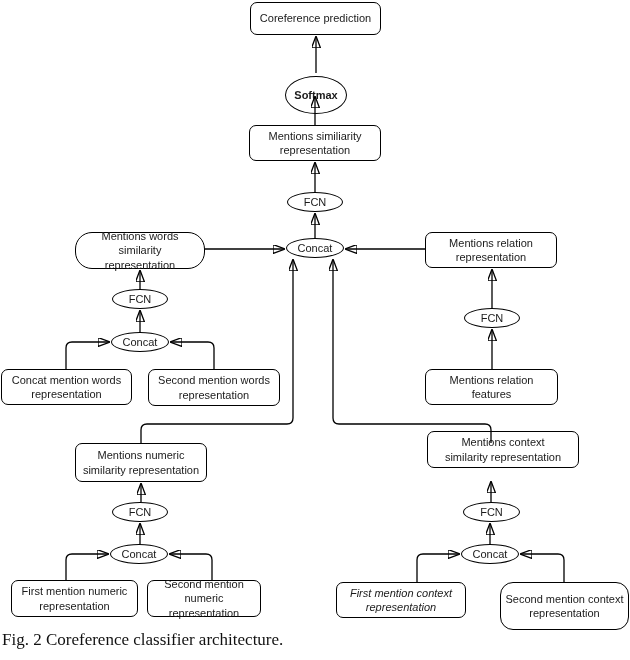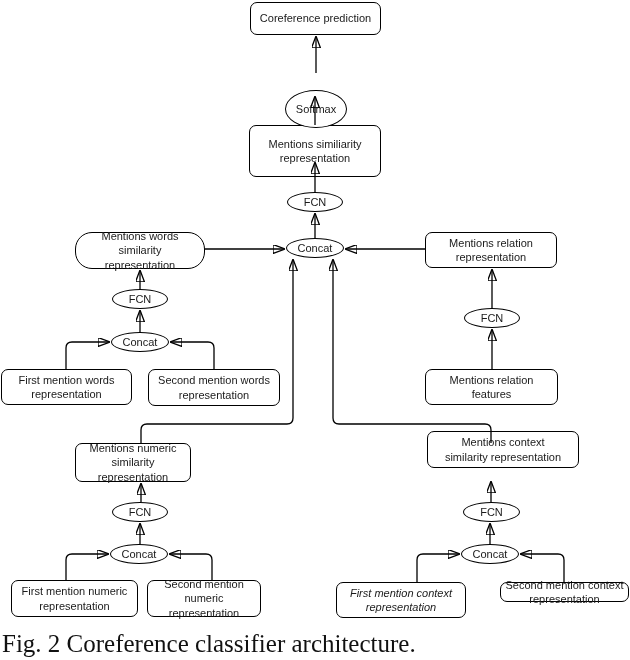--- a/index.html
+++ b/index.html
@@ -17,67 +17,67 @@
   .ellipse{
     position:absolute;box-sizing:border-box;background:#ffffff;
     border:1.3px solid #000000;border-radius:50%;
     display:flex;align-items:center;justify-content:center;
     font-size:11px;z-index:1;
   }
   .edges{position:absolute;left:0;top:0;z-index:2;pointer-events:none;}
   .edges path{fill:none;stroke:#000000;stroke-width:1.3px;}
   .caption{
     position:absolute;left:2px;top:630px;z-index:1;
-    font-family:"Liberation Serif",serif;font-size:25px;color:#111111;
+    font-family:"Liberation Serif",serif;font-size:17px;color:#111111;
   }
 </style>
 </head>
 <body>
 
 <div class="canvas">
 
   <div class="node" style="left:250px;top:2px;width:131px;height:33px;">Coreference prediction</div>
 
-  <div class="node" style="left:249px;top:125px;width:132px;height:52px;">Mentions similiarity
+  <div class="node" style="left:249px;top:125px;width:132px;height:36px;">Mentions similiarity
 representation</div>
 
   <div class="node" style="left:75px;top:232px;width:130px;height:37px;border-radius:17px;">Mentions words similarity
 representation</div>
 
   <div class="node" style="left:425px;top:232px;width:132px;height:36px;">Mentions relation
 representation</div>
 
-  <div class="node" style="left:1px;top:369px;width:131px;height:36px;">First mention words
+  <div class="node" style="left:1px;top:369px;width:131px;height:36px;">Concat mention words
 representation</div>
 
   <div class="node" style="left:148px;top:369px;width:132px;height:37px;border-radius:7px;">Second mention words
 representation</div>
 
   <div class="node" style="left:425px;top:369px;width:133px;height:36px;">Mentions relation
 features</div>
 
-  <div class="node" style="left:75px;top:443px;width:116px;height:39px;">Mentions numeric
+  <div class="node" style="left:75px;top:443px;width:132px;height:39px;">Mentions numeric
 similarity representation</div>
 
   <div class="node" style="left:427px;top:431px;width:152px;height:37px;">Mentions context
 similarity representation</div>
 
   <div class="node" style="left:3px;top:580px;width:127px;height:37px;margin-left:8px;">First mention numeric
 representation</div>
 
   <div class="node" style="left:147px;top:580px;width:114px;height:37px;">Second mention numeric
 representation</div>
 
   <div class="node" style="left:336px;top:582px;width:130px;height:36px;font-style:italic;">First mention context
 representation</div>
 
-  <div class="node" style="left:500px;top:582px;width:129px;height:20px;">Second mention context
+  <div class="node" style="left:500px;top:582px;width:129px;height:48px;border-radius:13px;">Second mention context
 representation</div>
 
-  <div class="ellipse" style="left:285px;top:90px;width:62px;height:38px;">Softmax</div>
+  <div class="ellipse" style="left:285px;top:76px;width:62px;height:38px;font-weight:bold;">Softmax</div>
 
   <div class="ellipse" style="left:287px;top:192px;width:56px;height:20px;">FCN</div>
 
   <div class="ellipse" style="left:286px;top:238px;width:58px;height:20px;">Concat</div>
 
   <div class="ellipse" style="left:112px;top:289px;width:56px;height:20px;">FCN</div>
 
   <div class="ellipse" style="left:111px;top:332px;width:58px;height:20px;">Concat</div>
 
   <div class="ellipse" style="left:464px;top:308px;width:56px;height:20px;">FCN</div>

